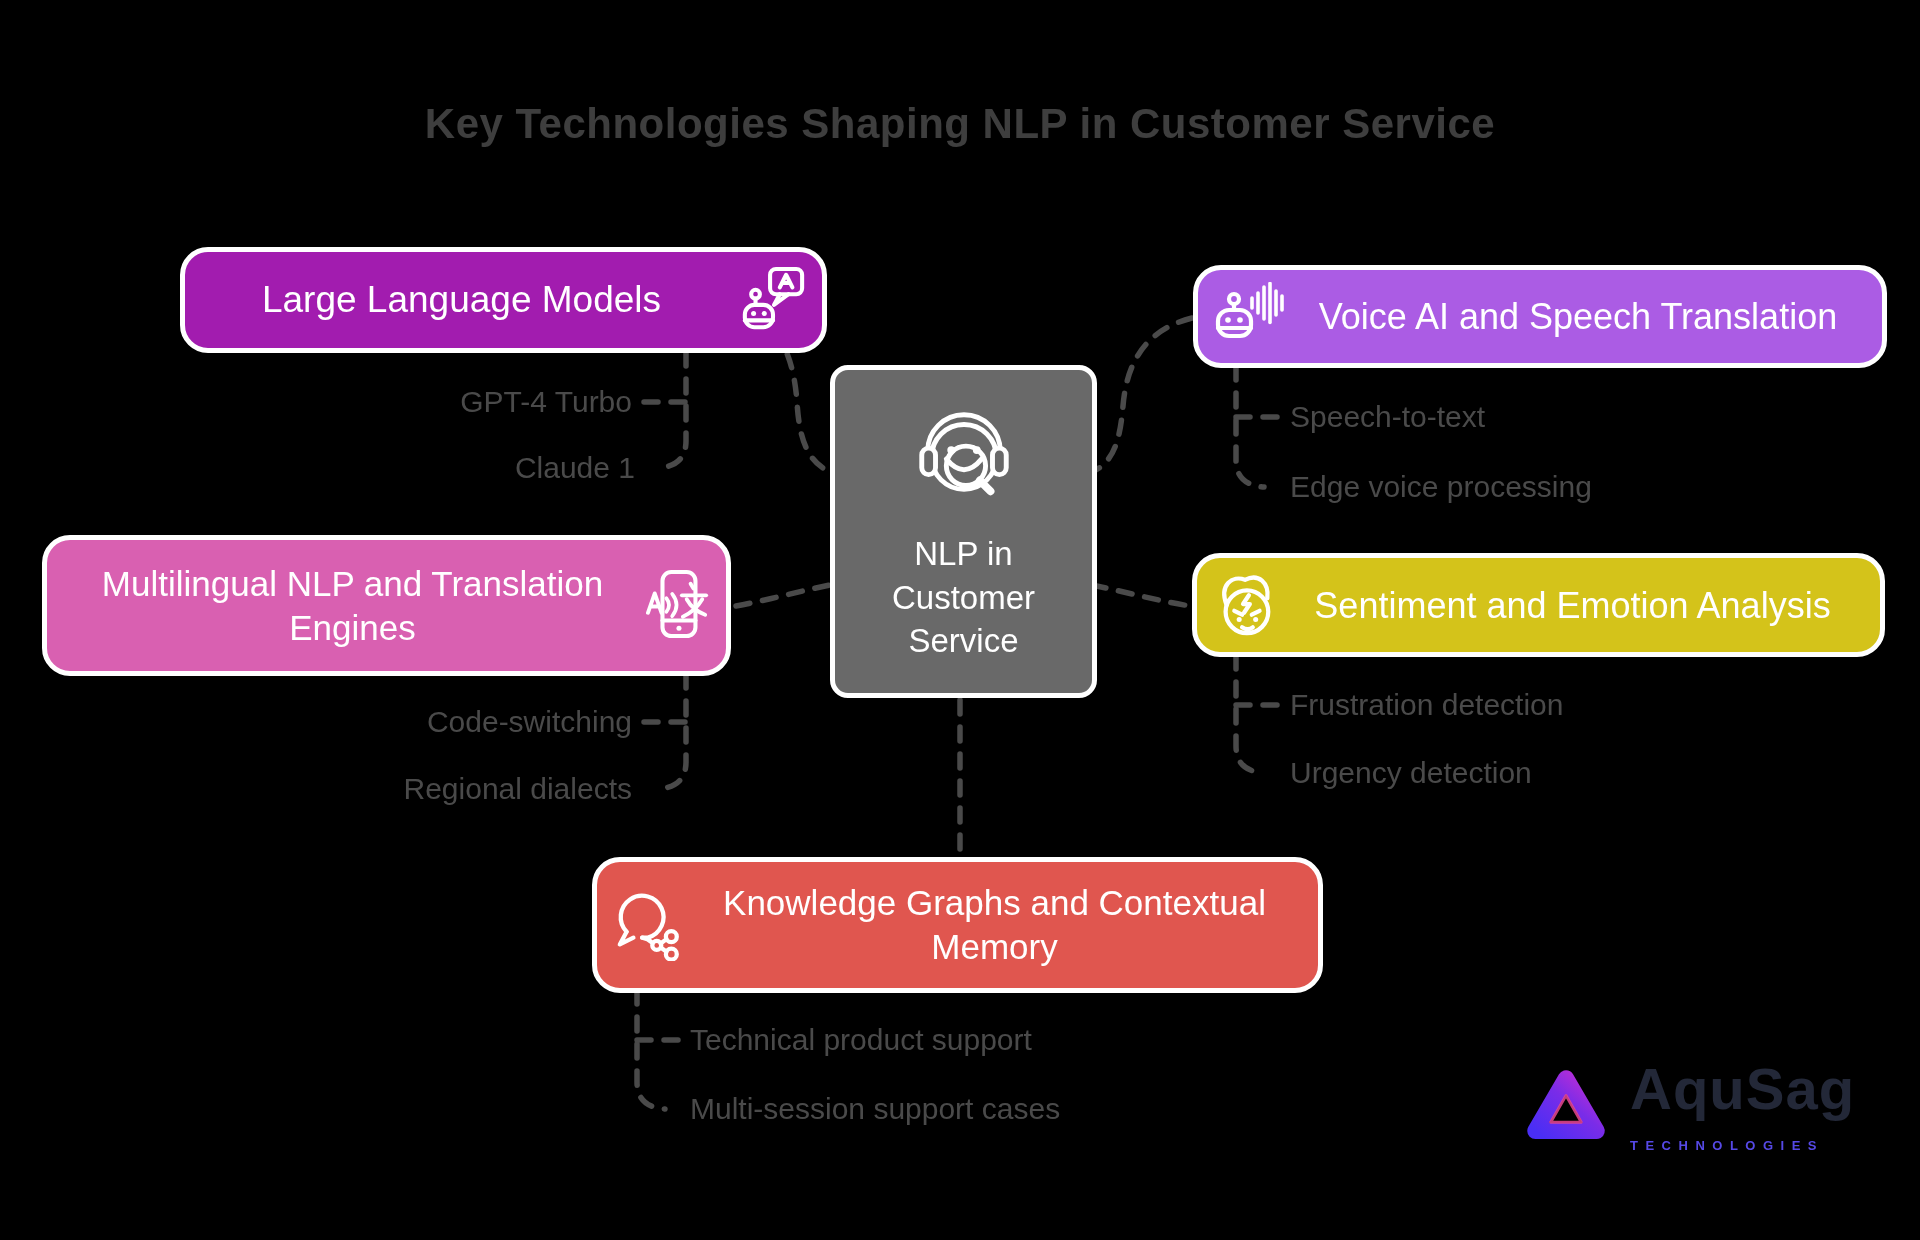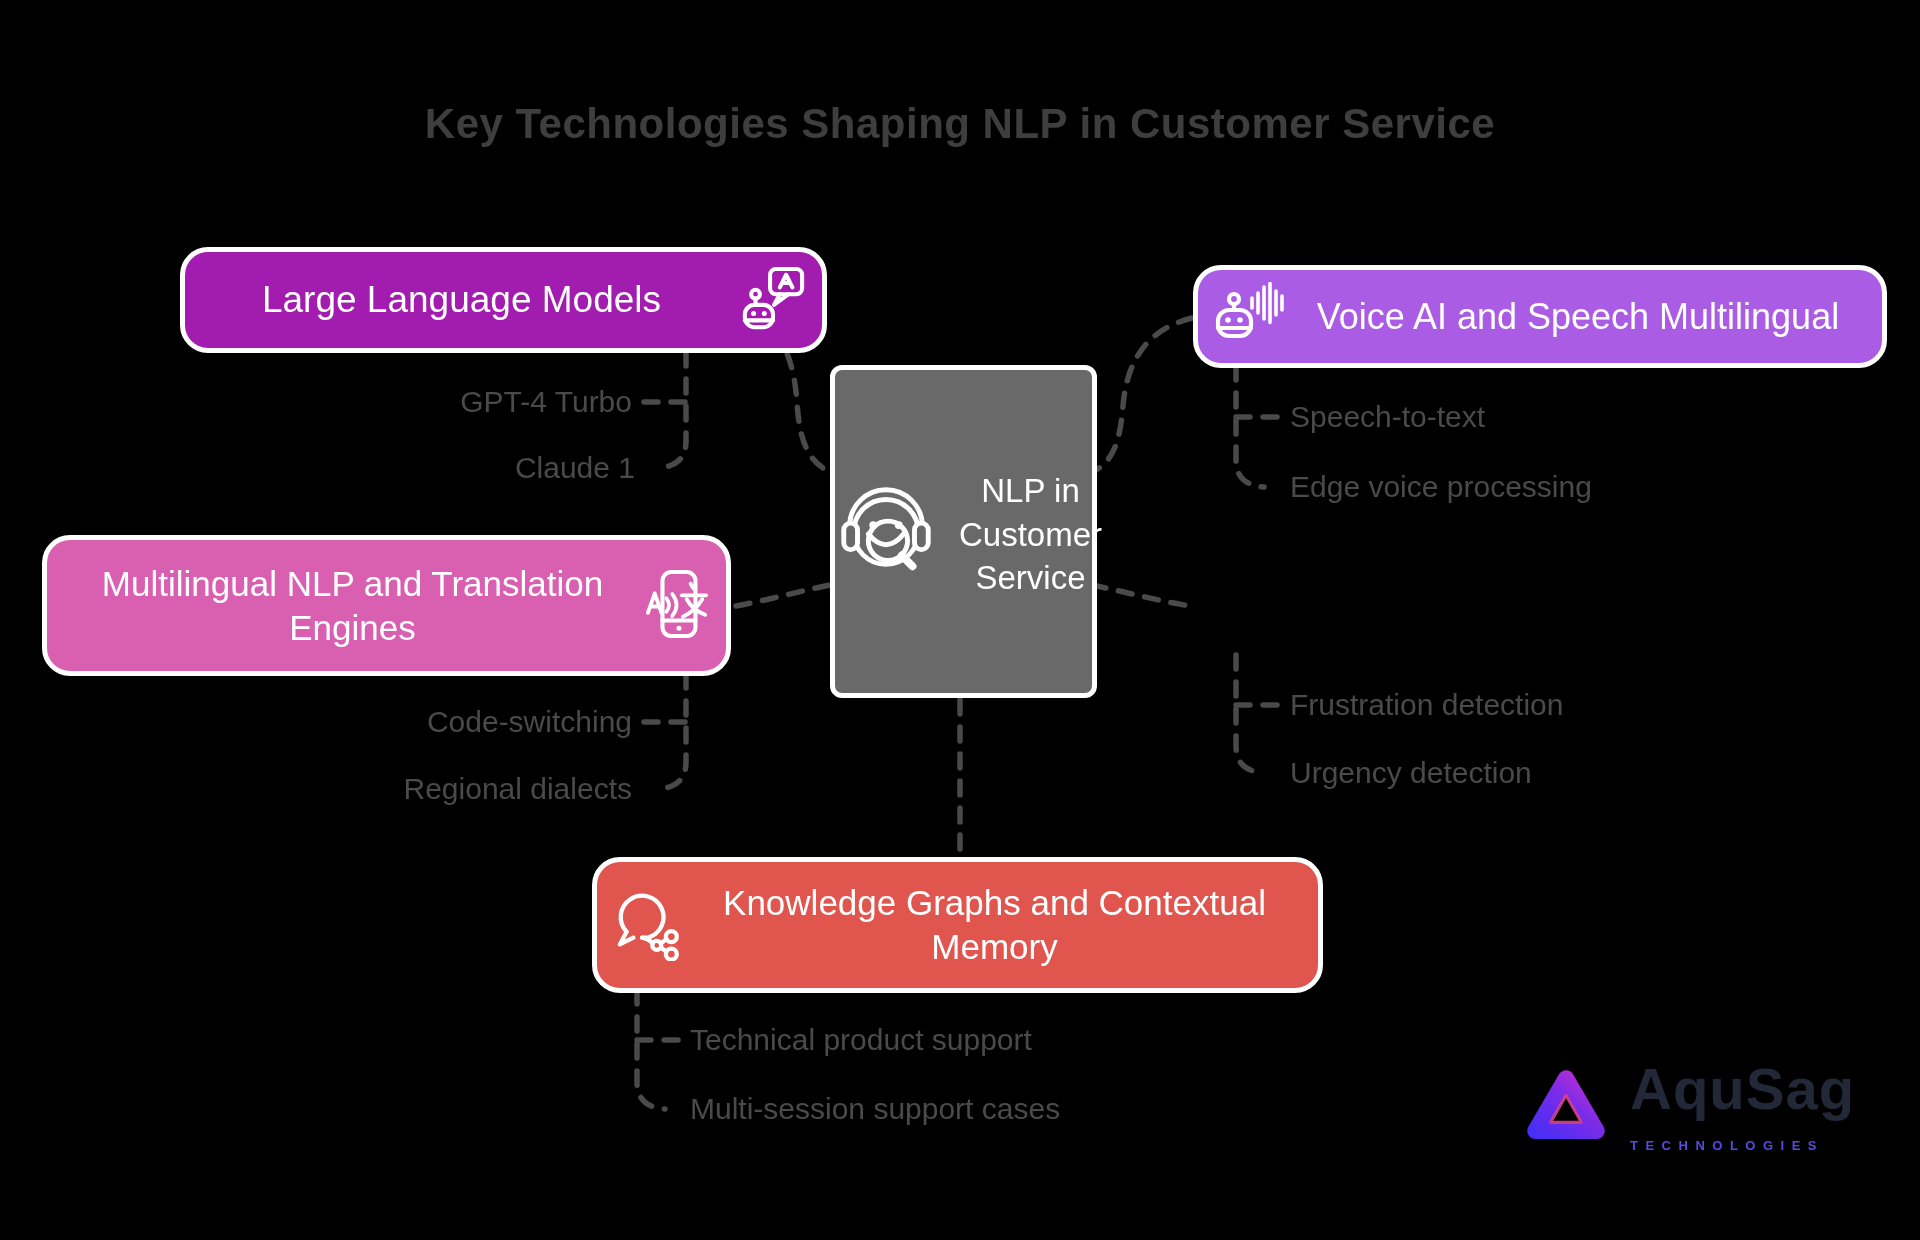--- a/index.html
+++ b/index.html
@@ -28,22 +28,22 @@
   .nowrap{white-space:nowrap;}
   #box-llm       {left:180px; top:247px; width:647px; height:106px; background:#a21caf; padding:0 16px 0 12px; font-size:37px;}
   #box-voice     {left:1193px;top:265px; width:694px; height:103px; background:#AB5CE4; padding:0 26px 0 16px; font-size:36px;}
   #box-multiling {left:42px;  top:535px; width:689px; height:141px; background:#D960B1; padding:0 16px 0 26px; font-size:35px;}
   #box-sentiment {left:1192px;top:553px; width:693px; height:104px; background:#D4C31A; padding:0 26px 0 16px; font-size:36px;}
   #box-knowledge {left:592px; top:857px; width:731px; height:136px; background:#E0564F; padding:0 26px 0 16px; font-size:35px;}
   
   #center-node{
     position:absolute;z-index:2;box-sizing:border-box;
     left:830px;top:365px;width:267px;height:333px;background:#696969;
-    border:5px solid #fff;border-radius:12px;
-    display:flex;flex-direction:row;align-items:center;justify-content:center;gap:12px;
+    border:5px solid #fff;border-radius:18px;
+    display:flex;flex-direction:column;align-items:center;justify-content:center;gap:12px;
   }
   #center-node svg{stroke:#fff;fill:none;stroke-linecap:round;stroke-linejoin:round;}
   #center-label{width:180px;margin-top:6px;text-align:center;color:#fff;font-size:33px;font-weight:500;line-height:1.32;}
   
   .sub{
     position:absolute;z-index:2;transform:translateY(-50%);
     font-size:30px;font-weight:500;color:#4a4a4a;white-space:nowrap;
   }
   .sub.r{text-align:right;}
   
@@ -109,41 +109,56 @@
         <circle cx="14" cy="38" r="2.8" fill="#fff" stroke="none"></circle>
         <circle cx="26" cy="38" r="2.8" fill="#fff" stroke="none"></circle>
         <path d="M38 16 v10" stroke-width="3.6"></path>
         <path d="M44 11 v20" stroke-width="3.6"></path>
         <path d="M50 5 v32" stroke-width="3.6"></path>
         <path d="M56 1.5 v39" stroke-width="3.6"></path>
         <path d="M62 9 v24" stroke-width="3.6"></path>
         <path d="M68 14 v14" stroke-width="3.6"></path>
       </svg>
     </div>
-    <div class="box-label nowrap">Voice AI and Speech Multilingual</div>
+    <div class="box-label nowrap">Voice AI and Speech Translation</div>
   </div>
 
   <div class="box" id="box-multiling">
     <div class="box-label">Multilingual NLP and Translation Engines</div>
     <div class="box-icon">
       <svg width="64" height="74" viewBox="0 0 66 76" stroke-width="4.2">
         <rect x="17" y="3" width="34" height="66" rx="9"></rect>
         <path d="M17 53 h34"></path>
         <circle cx="34" cy="61" r="2.6" fill="#fff" stroke="none"></circle>
         <path d="M2 45 l7 -20 l7 20 M4.8 38.5 h8.8" stroke-width="4"></path>
         <path d="M21 30 q5.5 7 0 14" stroke-width="3.8"></path>
         <path d="M27 25.5 q9 11.5 0 23" stroke-width="3.8"></path>
         <path d="M46 15 l3 5" stroke-width="4"></path>
         <path d="M37 27 h25" stroke-width="4"></path>
         <path d="M42 31 Q48 42 61 47" stroke-width="4"></path>
         <path d="M58 31 Q51 43 38 49" stroke-width="4"></path>
       </svg>
     </div>
   </div>
 
+  <div class="box" id="box-sentiment">
+    <div class="box-icon">
+      <svg width="64" height="68" viewBox="0 0 66 70" stroke-width="4.4">
+        <circle cx="35" cy="42" r="22"></circle>
+        <path d="M14 35 C6 14 20 4 33 9 C47 2 58 12 56 28"></path>
+        <path d="M37 25 l-6 9 h7 l-6 9"></path>
+        <path d="M22 41 l8 4"></path>
+        <path d="M48 41 l-8 4"></path>
+        <circle cx="27" cy="50" r="2.6" fill="#fff" stroke="none"></circle>
+        <circle cx="44" cy="50" r="2.6" fill="#fff" stroke="none"></circle>
+        <path d="M30 58 q6 4 11 0"></path>
+      </svg>
+    </div>
+    <div class="box-label nowrap">Sentiment and Emotion Analysis</div>
+  </div>
 
   <div class="box" id="box-knowledge">
     <div class="box-icon">
       <svg width="70" height="72" viewBox="0 0 72 74" stroke-width="4.4">
         <path d="M14 44 A22 22 0 1 1 36 50 L 30 50"></path>
         <path d="M14 44 l-7 13 l14 -7"></path>
         <path d="M30 50 q6 1 10 5"></path>
         <circle cx="45" cy="58" r="4.6"></circle>
         <circle cx="60" cy="49" r="5.6"></circle>
         <circle cx="60" cy="67" r="5.6"></circle>

